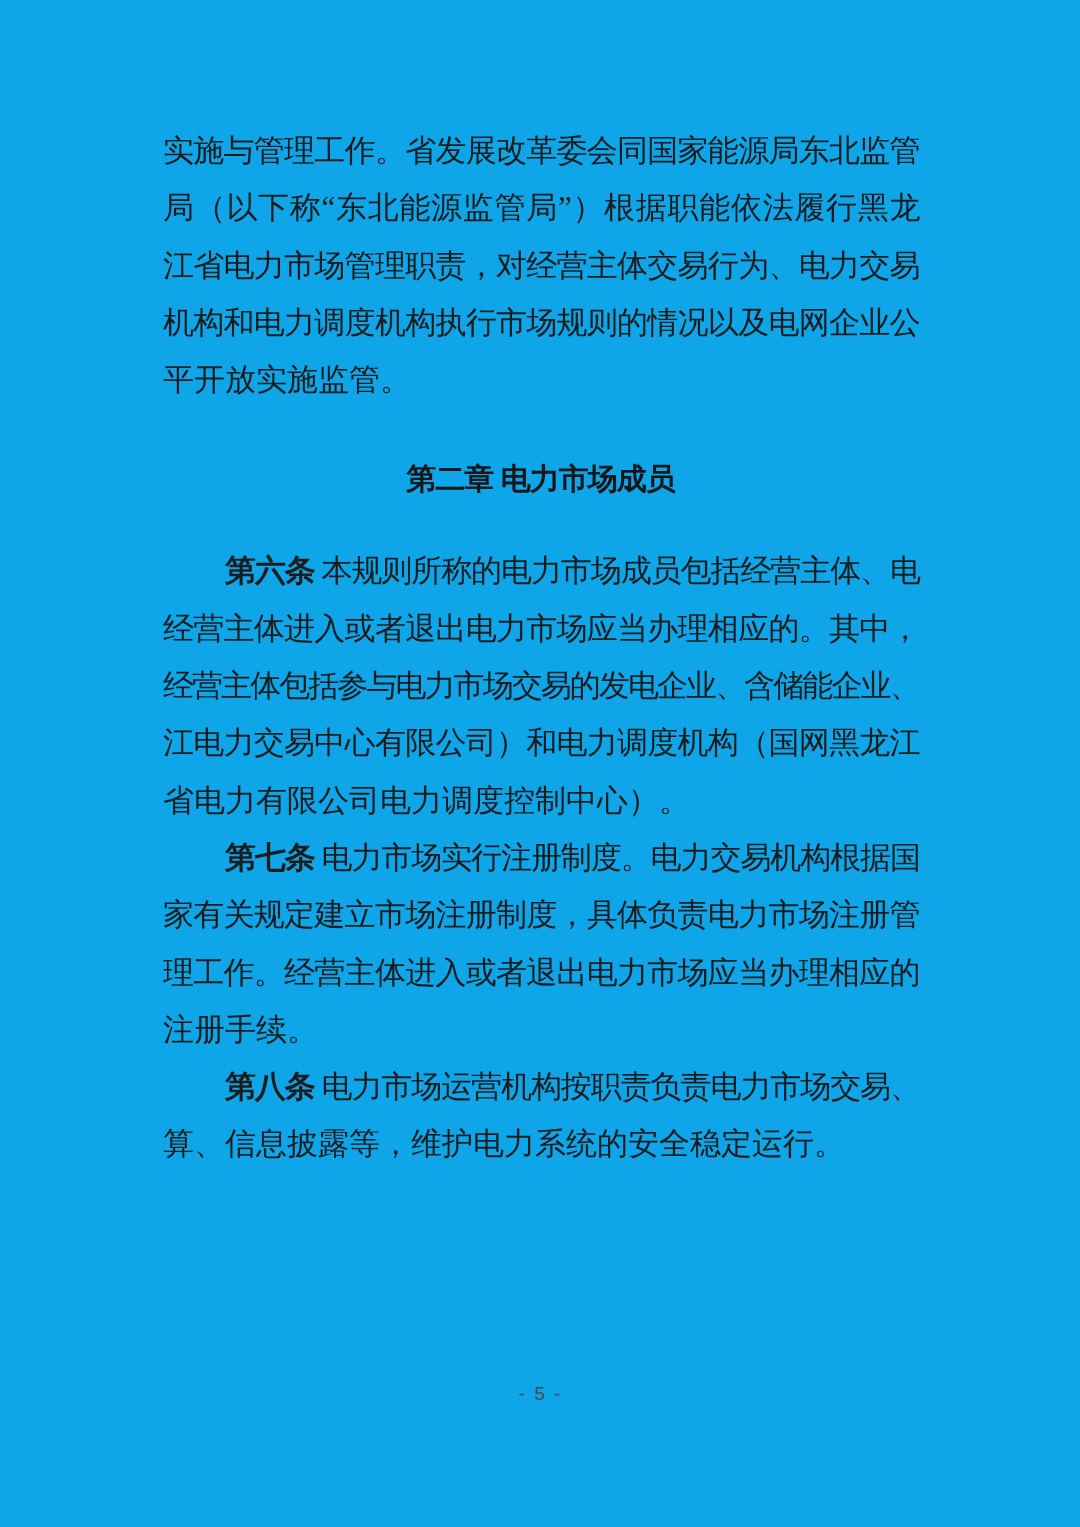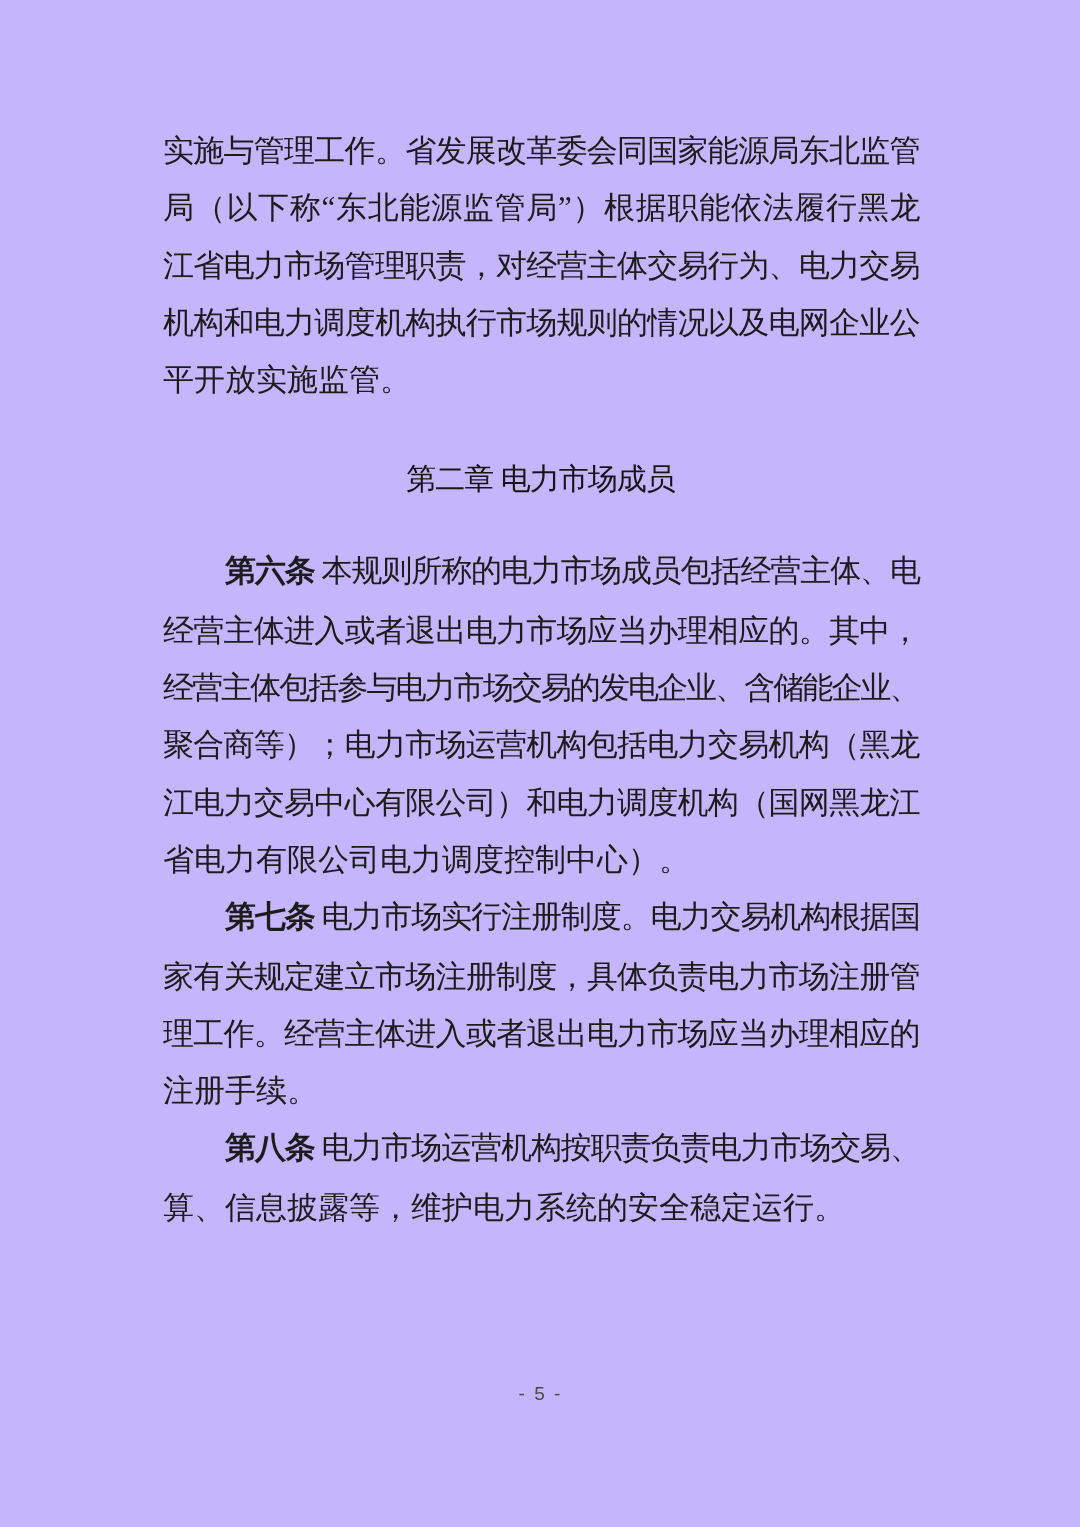--- a/index.html
+++ b/index.html
@@ -5,21 +5,21 @@
   html, body {
     margin: 0;
     padding: 0;
     background: #e9e9e9;
   }
   .page {
     position: relative;
     width: 1080px;
     height: 1527px;
     margin: 0 auto;
-    background: #c4b5fd;
+    background: #0ea5e9;
     overflow: hidden;
     font-family: "Liberation Serif", "DejaVu Serif", serif;
     color: #1c1c1c;
   }
   .doc-body {
     position: absolute;
     left: 163px;
     top: 122px;
     width: 755px;
   }
@@ -35,25 +35,25 @@
   .line.jl {
     letter-spacing: -2.5px;
     text-align-last: justify;
   }
   .line.indent {
     text-indent: 2em;
     letter-spacing: -3px;
   }
   .term {
     font-weight: 700;
-    font-family: Liberation Mono, monospace;
+    font-family: Liberation Serif, serif;
   }
   .heading {
     font-size: 30px;
-    font-weight: 400;
+    font-weight: 700;
     font-family: "Liberation Sans", "DejaVu Sans", sans-serif;
     text-align: center;
     line-height: 57px;
     letter-spacing: -1px;
     margin: 42px 0 35px 0;
     color: #161616;
   }
   .footer {
     position: absolute;
     left: 163px;
@@ -76,21 +76,20 @@
         <div class="line jl">局（以下称“东北能源监管局”）根据职能依法履行黑龙</div>
         <div class="line jl">江省电力市场管理职责，对经营主体交易行为、电力交易</div>
         <div class="line jl">机构和电力调度机构执行市场规则的情况以及电网企业公</div>
         <div class="line">平开放实施监管。</div>
       </div>
       <div class="heading">第二章 电力市场成员</div>
       <div class="para">
         <div class="line jl indent"><span class="term">第六条</span><span> 本规则所称的电力市场成员包括经营主体、电</span></div>
         <div class="line jl">经营主体进入或者退出电力市场应当办理相应的。其中，</div>
         <div class="line jl">经营主体包括参与电力市场交易的发电企业、含储能企业、</div>
-        <div class="line jl">聚合商等）；电力市场运营机构包括电力交易机构（黑龙</div>
         <div class="line jl">江电力交易中心有限公司）和电力调度机构（国网黑龙江</div>
         <div class="line">省电力有限公司电力调度控制中心）。</div>
       </div>
       <div class="para">
         <div class="line jl indent"><span class="term">第七条</span><span> 电力市场实行注册制度。电力交易机构根据国</span></div>
         <div class="line jl">家有关规定建立市场注册制度，具体负责电力市场注册管</div>
         <div class="line jl">理工作。经营主体进入或者退出电力市场应当办理相应的</div>
         <div class="line">注册手续。</div>
       </div>
       <div class="para">

